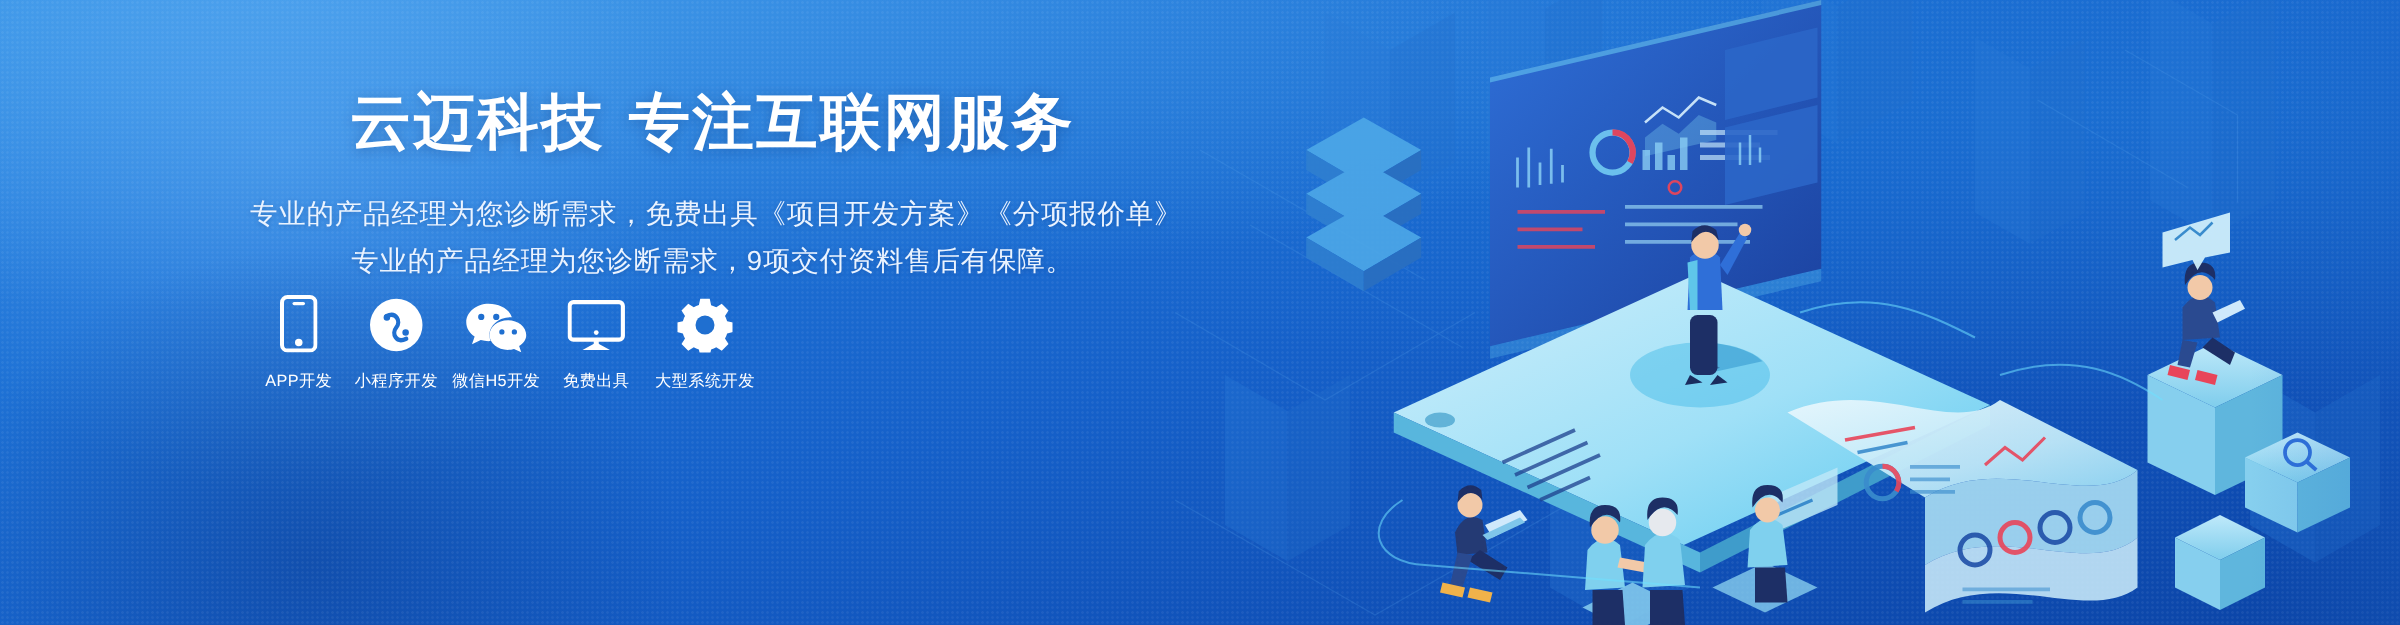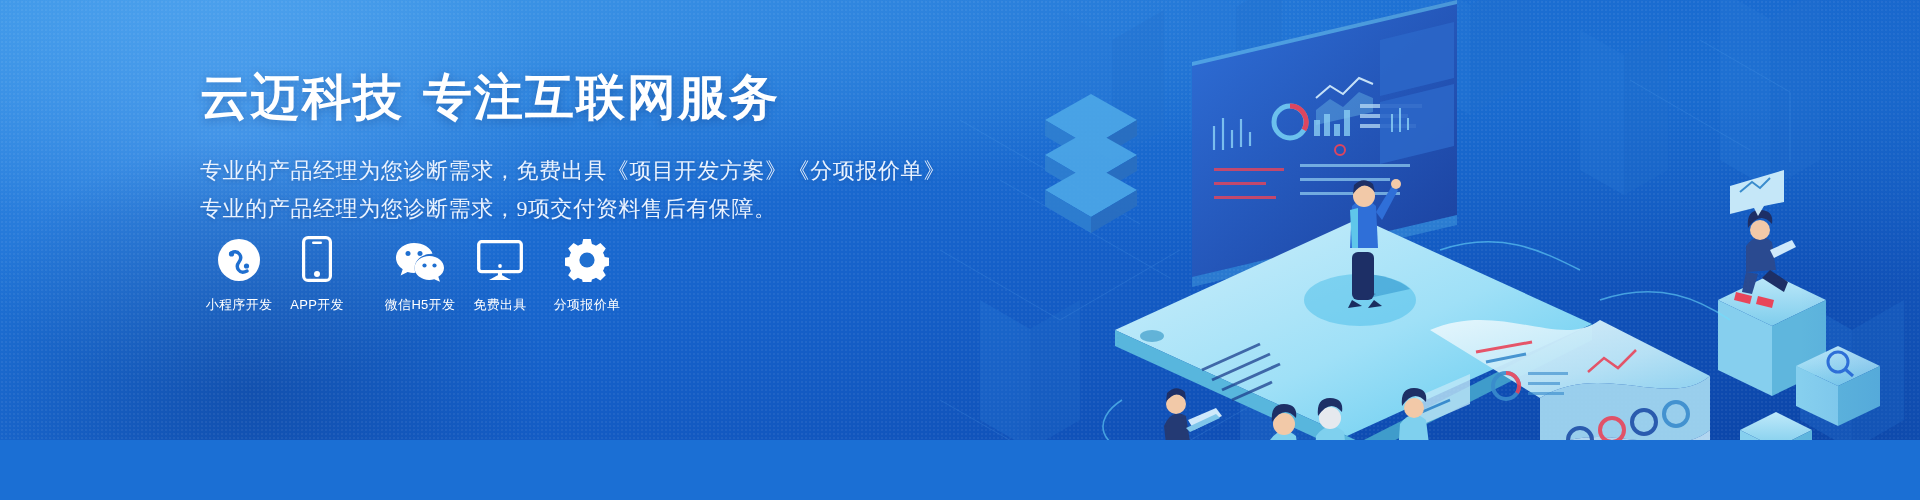--- a/index.html
+++ b/index.html
@@ -2,25 +2,26 @@
 <html><head>
 <meta charset="utf-8">
 <style>
   html,body{margin:0;padding:0;}
   body{
     width:1920px;height:500px;overflow:hidden;
     font-family:"Liberation Sans","DejaVu Sans",sans-serif;
     background:#1b6fd4;
   }
   .banner{
-    position:relative;width:1920px;height:440px;overflow:hidden;
+    position:relative;width:1920px;height:500px;overflow:hidden;
     background:
       radial-gradient(120% 90% at 12% 0%, rgba(72,160,235,.75) 0%, rgba(72,160,235,0) 55%),
       radial-gradient(90% 80% at 88% 18%, rgba(30,120,215,.55) 0%, rgba(30,120,215,0) 60%),
       linear-gradient(165deg,#2f8ae4 0%,#1f73d6 28%,#1560c9 55%,#0f4fb6 80%,#0b44a6 100%);
+    text-align: center;
   }
   
   .tex{
     position:absolute;inset:0;
     background-image:radial-gradient(rgba(255,255,255,.055) 1px, transparent 1.2px);
     background-size:4px 4px;
     pointer-events:none;
   }
   .glow-tl{
     position:absolute;left:-220px;top:-260px;width:900px;height:760px;
@@ -38,41 +39,40 @@
   .headline{
     font-family:"DejaVu Sans","Liberation Sans",sans-serif;
     font-size:49px;line-height:1.22;font-weight:bold;color:#ffffff;
     letter-spacing:2px;margin:0 0 26px 0;white-space:nowrap;
     text-shadow:0 2px 10px rgba(0,30,90,.28);
   }
   .sub{
     font-size:22px;line-height:34px;color:#eaf3ff;font-weight:400;
     letter-spacing:.6px;white-space:nowrap;
     text-shadow:0 1px 4px rgba(0,30,90,.25);
-    font-family:Liberation Serif, serif;
   }
   .sub.second{margin-top:4px;}
 
   
   .services{position:absolute;left:200px;top:232px;display:flex;align-items:flex-start;}
   .service{
     display:flex;flex-direction:column;align-items:center;
     width:74px;margin-right:0;cursor:pointer;
   }
   .service .ico{
     height:50px;display:flex;align-items:flex-end;justify-content:center;
     margin-bottom:14px;
   }
   .service .lbl{
     font-size:13px;color:#ffffff;letter-spacing:.3px;white-space:nowrap;
     font-weight:400;
   }
   .svc-0{width:78px;}
   .svc-1{width:78px;}
-  .svc-2{width:82px;margin-left:23px;}
+  .svc-2{width:82px;}
   .svc-3{width:78px;}
   .svc-4{width:96px;}
   svg{display:block;}
 
   
   .illus{position:absolute;right:0;top:0;width:980px;height:500px;}
   .illus svg{position:absolute;left:0;top:0;}
 </style>
 </head>
 <body>
@@ -351,41 +351,41 @@
   </div>
 
   <div class="content">
     <h1 class="headline">云迈科技 专注互联网服务</h1>
     <div class="sub">专业的产品经理为您诊断需求，免费出具《项目开发方案》《分项报价单》</div>
     <div class="sub second">专业的产品经理为您诊断需求，9项交付资料售后有保障。</div>
   </div>
 
   <div class="services">
 
+    <div class="service svc-0">
+      <div class="ico">
+        <svg width="30" height="46" viewBox="0 0 30 46">
+          <rect x="1.6" y="1.6" width="26.8" height="42.8" rx="4.5" fill="none" stroke="#ffffff" stroke-width="3.2"></rect>
+          <rect x="10" y="5.5" width="10" height="2.6" rx="1.3" fill="#ffffff"></rect>
+          <circle cx="15" cy="38" r="3" fill="#ffffff"></circle>
+        </svg>
+      </div>
+      <div class="lbl">APP开发</div>
+    </div>
+
     <div class="service svc-1">
       <div class="ico">
         <svg width="44" height="44" viewBox="0 0 44 44">
           <circle cx="22" cy="22" r="21" fill="#ffffff"></circle>
           <path d="M14 15 c8 -4 12 4 8 9 c-4 5 0 13 8 9" fill="none" stroke="#1f6fd0" stroke-width="3.4" stroke-linecap="round"></path>
           <circle cx="14.5" cy="16" r="2.6" fill="#1f6fd0"></circle>
           <circle cx="29.5" cy="28" r="2.6" fill="#1f6fd0"></circle>
         </svg>
       </div>
       <div class="lbl">小程序开发</div>
-    </div>
-
-    <div class="service svc-0">
-      <div class="ico">
-        <svg width="30" height="46" viewBox="0 0 30 46">
-          <rect x="1.6" y="1.6" width="26.8" height="42.8" rx="4.5" fill="none" stroke="#ffffff" stroke-width="3.2"></rect>
-          <rect x="10" y="5.5" width="10" height="2.6" rx="1.3" fill="#ffffff"></rect>
-          <circle cx="15" cy="38" r="3" fill="#ffffff"></circle>
-        </svg>
-      </div>
-      <div class="lbl">APP开发</div>
     </div>
 
     <div class="service svc-2">
       <div class="ico">
         <svg width="50" height="42" viewBox="0 0 50 42">
           <path d="M19 3 C9 3 1 9.6 1 17.8 C1 22.4 3.6 26.5 7.7 29.2 L5.6 35.4 L12.6 32 C14.6 32.6 16.8 32.9 19 32.9 C19.5 32.9 20 32.9 20.5 32.8 C19.9 31.3 19.6 29.7 19.6 28.1 C19.6 20.1 27.3 13.8 36.6 13.8 C36.9 13.8 37.2 13.8 37.5 13.8 C35.7 7.6 28.1 3 19 3 Z" fill="#ffffff"></path>
           <circle cx="13" cy="13.5" r="2.5" fill="#1f6fd0"></circle>
           <circle cx="25" cy="13.5" r="2.5" fill="#1f6fd0"></circle>
           <path d="M49 28 C49 21.4 42.4 16.1 34.3 16.1 C26.2 16.1 19.6 21.4 19.6 28 C19.6 34.6 26.2 39.9 34.3 39.9 C36 39.9 37.7 39.7 39.2 39.2 L45 41.8 L43.3 36.8 C46.8 34.7 49 31.6 49 28 Z" fill="#ffffff"></path>
           <circle cx="29.5" cy="25.5" r="2.1" fill="#1f6fd0"></circle>
@@ -407,17 +407,17 @@
       <div class="lbl">免费出具</div>
     </div>
 
     <div class="service svc-4">
       <div class="ico">
         <svg width="44" height="44" viewBox="0 0 44 44">
           <path d="M18.2 1 h7.6 l1.1 5.1 a15.6 15.6 0 0 1 4.1 1.7 l4.4 -2.8 l5.4 5.4 l-2.8 4.4 a15.6 15.6 0 0 1 1.7 4.1 l5.1 1.1 v7.6 l-5.1 1.1 a15.6 15.6 0 0 1 -1.7 4.1 l2.8 4.4 l-5.4 5.4 l-4.4 -2.8 a15.6 15.6 0 0 1 -4.1 1.7 l-1.1 5.1 h-7.6 l-1.1 -5.1 a15.6 15.6 0 0 1 -4.1 -1.7 l-4.4 2.8 l-5.4 -5.4 l2.8 -4.4 a15.6 15.6 0 0 1 -1.7 -4.1 l-5.1 -1.1 v-7.6 l5.1 -1.1 a15.6 15.6 0 0 1 1.7 -4.1 l-2.8 -4.4 l5.4 -5.4 l4.4 2.8 a15.6 15.6 0 0 1 4.1 -1.7 z" fill="#ffffff"></path>
           <circle cx="22" cy="22" r="7.6" fill="#1f6fd0"></circle>
         </svg>
       </div>
-      <div class="lbl">分项报价单</div>
+      <div class="lbl">大型系统开发</div>
     </div>
 
   </div>
 </div>
 
 </body></html>

